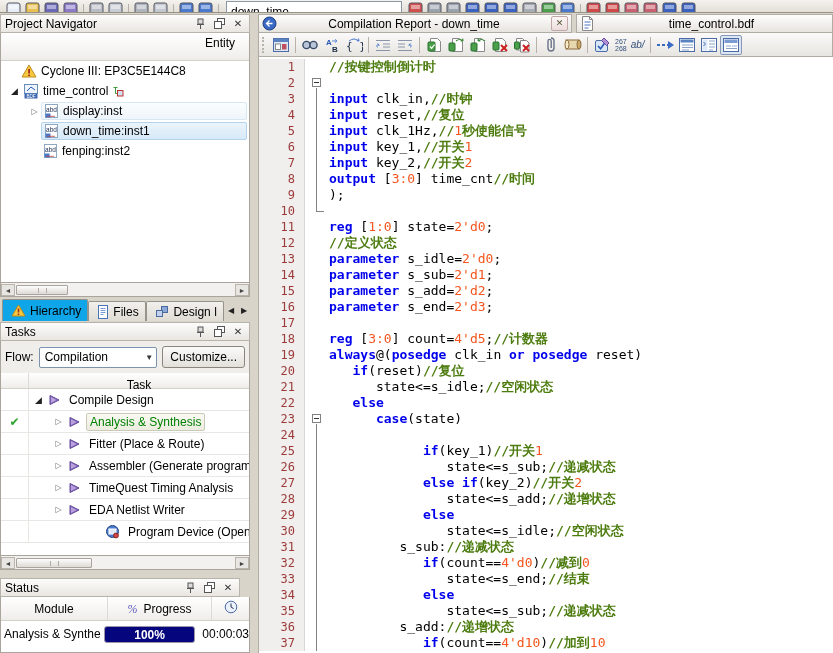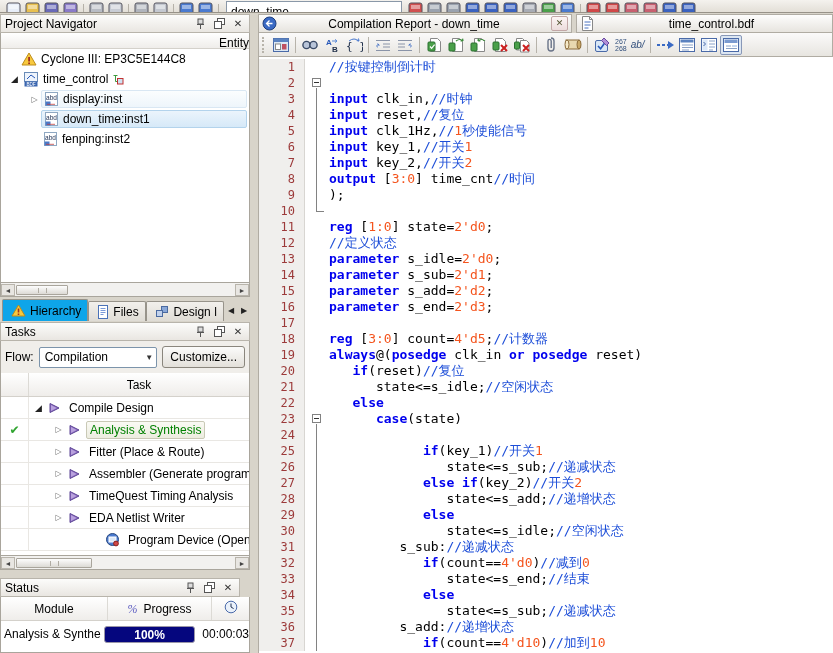--- a/index.html
+++ b/index.html
@@ -16,21 +16,21 @@
   
   .panel-title { background:linear-gradient(#fcfcfb,#e9e6e1); border:1px solid #b8b4ab; display:flex; align-items:center; padding:0 4px; }
   .panel-title .t { flex:1; font-size:12px; }
   .wbtns { display:flex; gap:5px; align-items:center; }
   .wbtn { width:14px; height:13px; display:flex; align-items:center; justify-content:center; color:#333; font-size:10px; cursor:default; }
   .body-box { background:#fff; border:1px solid #a9a59c; border-top:none; }
   .colhead { background:linear-gradient(#ffffff,#efedea); border-bottom:1px solid #d4d1cb; }
 
   #pn-title   { left:0; top:14px;  width:250px; height:19px; }
   #pn-body    { left:0; top:33px;  width:250px; height:250px; }
-  #pn-header  { height:16px; line-height:20px; text-align:right; }
+  #pn-header  { height:28px; line-height:20px; text-align:right; padding-right:14px; }
   .tree-row { height:20px; display:flex; align-items:center; white-space:nowrap; }
   .tr-arrow { width:13px; text-align:center; font-size:8px; color:#707070; flex:none; }
   .tr-arrow.exp { color:#222; font-size:9px; }
   .tree-ic { flex:none; margin-right:4px; display:flex; }
   .tree-label { padding-right:3px; }
   .tree-hl { border:1px solid #d9e7f3; background:linear-gradient(#fbfdfe,#eef5fb); border-radius:2px; }
   .tree-sel { border:1px solid #b3d3ec; background:linear-gradient(#ebf4fc,#d6e9f8); border-radius:2px; }
   .hl-wrap { display:flex; align-items:center; flex:1; height:18px; margin-right:2px; }
 
   #pn-hscroll { left:0; top:283px; width:250px; height:14px; }
@@ -46,21 +46,21 @@
   .tab-scroll span { width:12px; height:16px; font-size:8px; text-align:center; line-height:16px; color:#222; }
 
   #tasks-title { left:0; top:322px; width:250px; height:19px; }
   #tasks-flow  { left:0; top:341px; width:250px; height:32px; background:#f0eeea; border:1px solid #a9a59c; border-top:none; border-bottom:none; display:flex; align-items:center; padding:0 4px; gap:5px; }
   #flow-combo { width:138px; height:21px; background:#fff; border:1px solid #7c94ab; border-radius:2px; display:flex; align-items:center; padding-left:5px; }
   #flow-combo .v { flex:1; }
   #flow-combo .dd { width:14px; font-size:8px; color:#333; text-align:center; }
   #customize-btn { height:22px; padding:0 7px; border:1px solid #8a867d; border-radius:3px; background:linear-gradient(#fbfbfa,#e3e0da); font-size:12px; line-height:20px; }
 
   #tasks-body { left:0; top:373px; width:250px; height:183px; }
-  #tasks-header { height:24px; line-height:24px; display:flex; }
+  #tasks-header { height:16px; line-height:24px; display:flex; }
   #tasks-header .c1 { width:28px; border-right:1px solid #dcdad5; }
   #tasks-header .c2 { flex:1; text-align:center; }
   .task-row { height:22px; display:flex; align-items:center; border-bottom:1px solid #e9e7e3; }
   .task-c1 { width:28px; align-self:stretch; border-right:1px solid #e9e7e3; display:flex; align-items:center; justify-content:center; font-size:12px; color:#2fa42f; flex:none; font-family:"DejaVu Sans", sans-serif; }
   .task-c2 { display:flex; align-items:center; white-space:nowrap; overflow:hidden; flex:1; }
   .task-label { padding:1px 3px; }
   .task-label.sel { border:1px solid #c9c9b6; background:linear-gradient(#fafaf4,#ececdf); border-radius:2px; color:#008000; }
 
   #tasks-hscroll { left:0; top:556px; width:250px; height:14px; }
 
@@ -98,21 +98,21 @@
   .lnum { width:46px; flex:none; background:#f0efed; border-right:1px solid #d8d6d2; text-align:right; padding-right:9px; color:#9c3a3a; font:12px/16px "DejaVu Sans Mono", monospace; }
   .fold { width:24px; flex:none; position:relative; }
   .fold .vl  { position:absolute; left:11px; top:0; bottom:0; border-left:1px solid #828282; }
   .fold .vl2 { position:absolute; left:11px; top:13px; bottom:0; border-left:1px solid #828282; }
   .fold .box { position:absolute; left:7px; top:3px; width:9px; height:9px; border:1px solid #828282; background:#fff; }
   .fold .box:after { content:""; position:absolute; left:1px; top:3px; width:5px; height:1px; background:#333; }
   .fold .vend { position:absolute; left:11px; top:0; height:9px; border-left:1px solid #828282; }
   .fold .hend { position:absolute; left:11px; top:8px; width:8px; border-top:1px solid #828282; }
   .ctext { font:13px/16px "DejaVu Sans Mono", monospace; flex:1; overflow:hidden; }
   .k { color:#0000ee; font-weight:bold; }
-  .c { color:#1d4ed8; }
+  .c { color:#4d7c0f;font-weight:bold; }
   .n { color:#f4541d; }
   .p { color:#000; }
 </style>
 </head>
 <body>
 
 <div id="main-toolbar" class="abs">
     <span class="mt-ic"><svg width="15" height="16" viewBox="0 0 15 16" xmlns="http://www.w3.org/2000/svg">
         <rect x="1" y="1" width="13" height="14" rx="2" fill="#e8eef8" stroke="#55555f"></rect>
         <rect x="3" y="3" width="9" height="4" fill="#ffffff" opacity="0.45"></rect>

